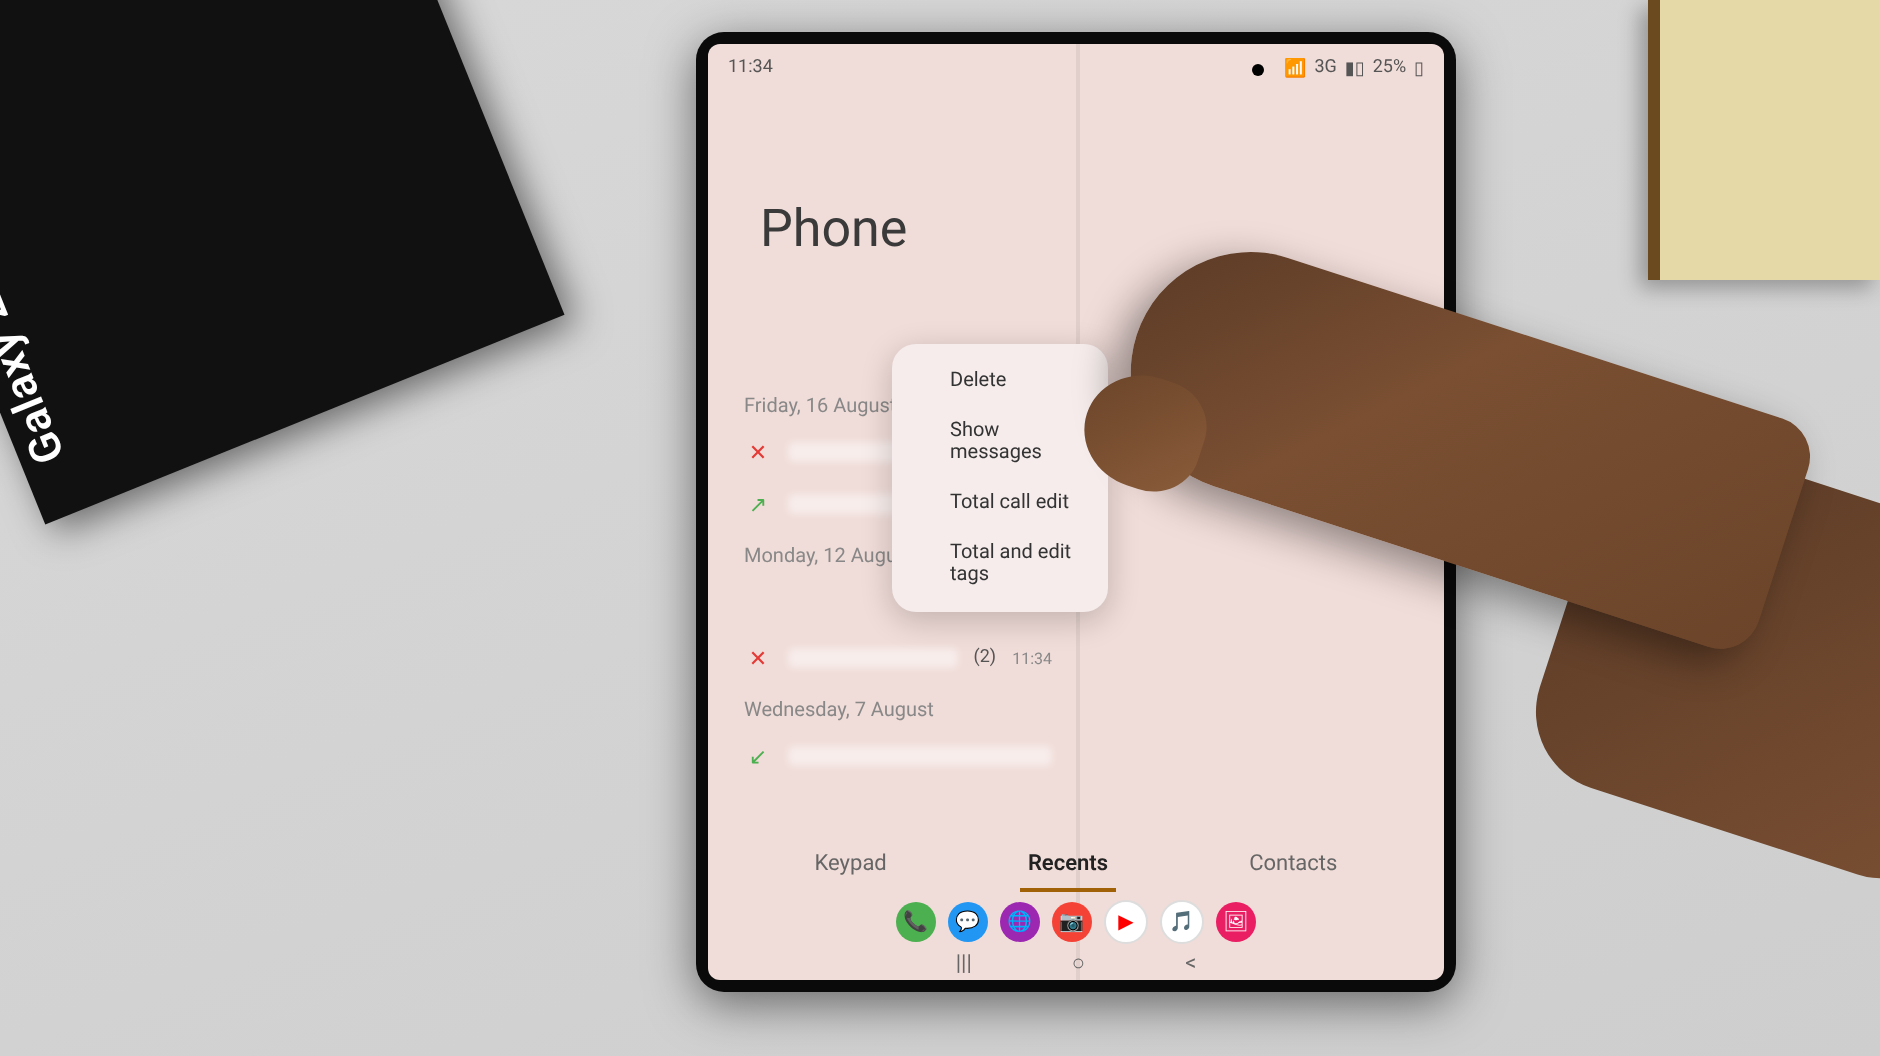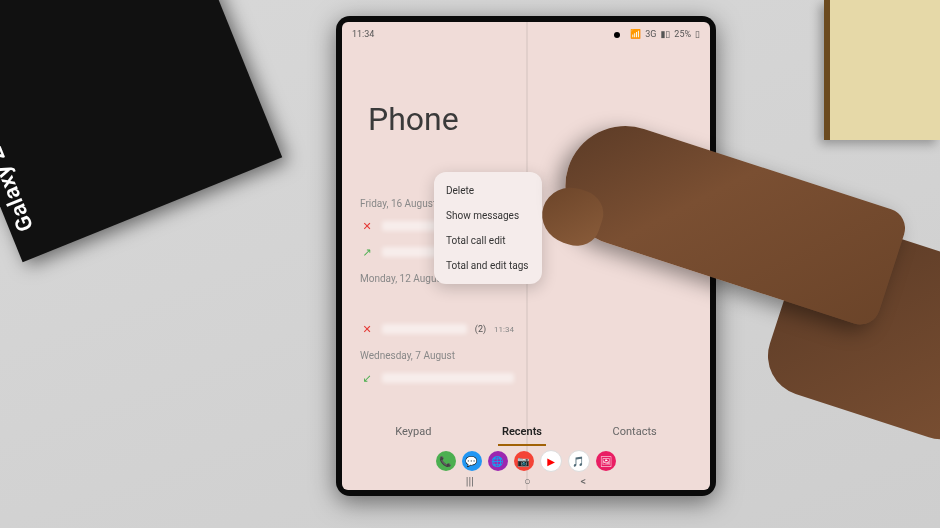--- a/index.html
+++ b/index.html
@@ -43,21 +43,21 @@
     top: 0;
     right: 0;
     width: 110px;
     height: 140px;
     background: #e6d9a8;
     box-shadow: -4px 4px 10px rgba(0,0,0,0.3);
     border-left: 6px solid #6b4a1f;
   }
   .device {
     position: absolute;
-    left: 336px;
+    left: 348px;
     top: 16px;
     width: 380px;
     height: 480px;
     background: #0a0a0a;
     border-radius: 14px;
     box-shadow: 0 6px 24px rgba(0,0,0,0.5);
     padding: 6px;
     box-sizing: border-box;
   }
   .screen {
@@ -91,21 +91,21 @@
   }
   .status-right {
     display: flex;
     gap: 4px;
     align-items: center;
   }
   .app-title {
     position: absolute;
     top: 78px;
     left: 26px;
-    font-size: 32px;
+    font-size: 26px;
     color: #3a3a3a;
     font-weight: 400;
   }
   .date-header {
     font-size: 10px;
     color: #888;
     padding-left: 18px;
     margin-top: 8px;
     margin-bottom: 4px;
   }
@@ -153,20 +153,21 @@
     background: #f5eceb;
     border-radius: 12px;
     box-shadow: 0 4px 16px rgba(0,0,0,0.2);
     padding: 6px 0;
     z-index: 10;
   }
   .menu-item {
     font-size: 10px;
     color: #333;
     padding: 7px 12px;
+    margin-left: 17px;
   }
   .menu-dot {
     color: #d84315;
     font-size: 8px;
     margin-left: 2px;
     vertical-align: super;
   }
   .bottom-tabs {
     position: absolute;
     bottom: 44px;

